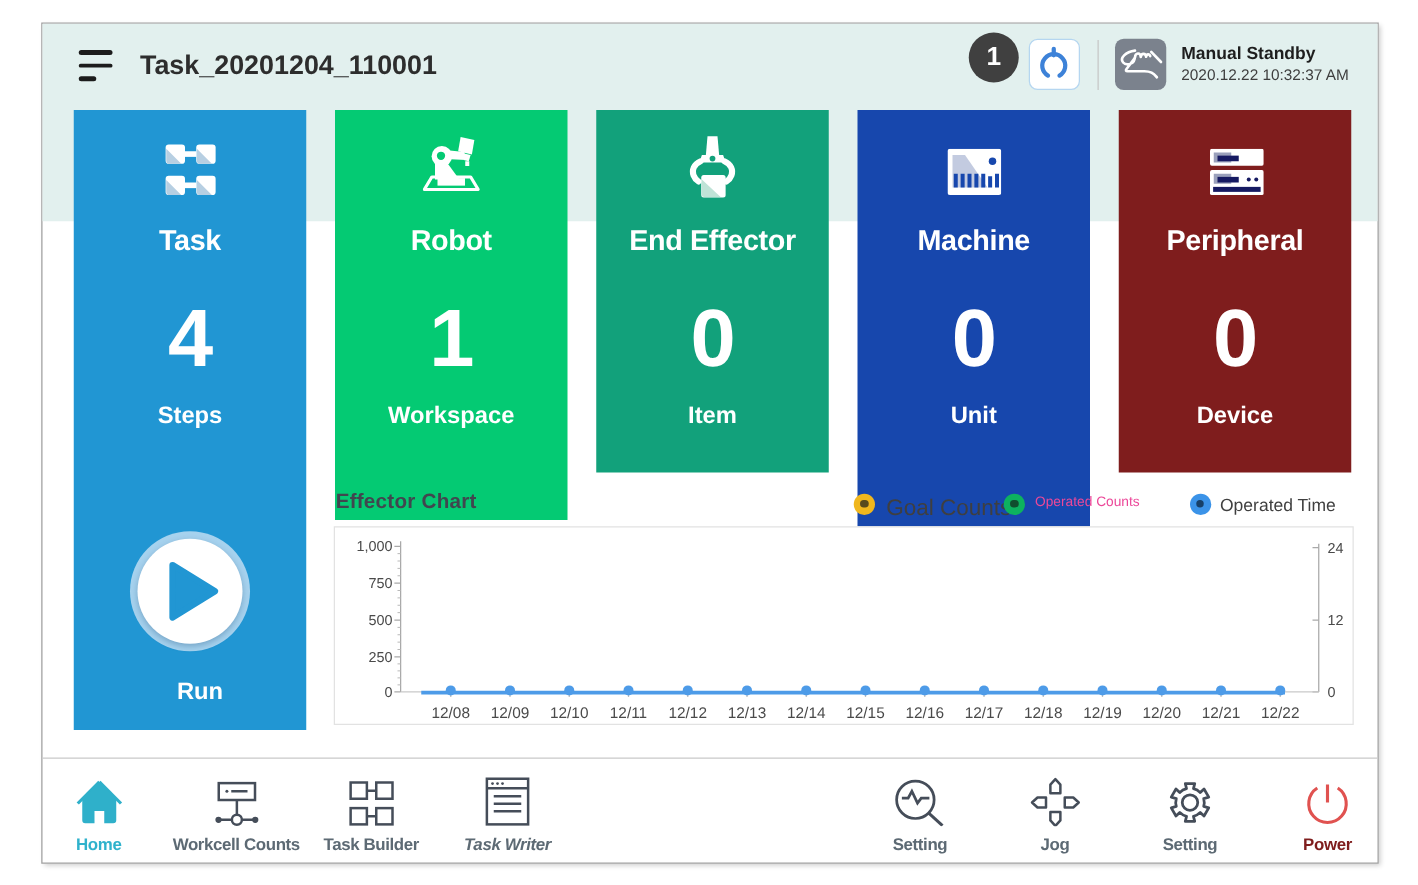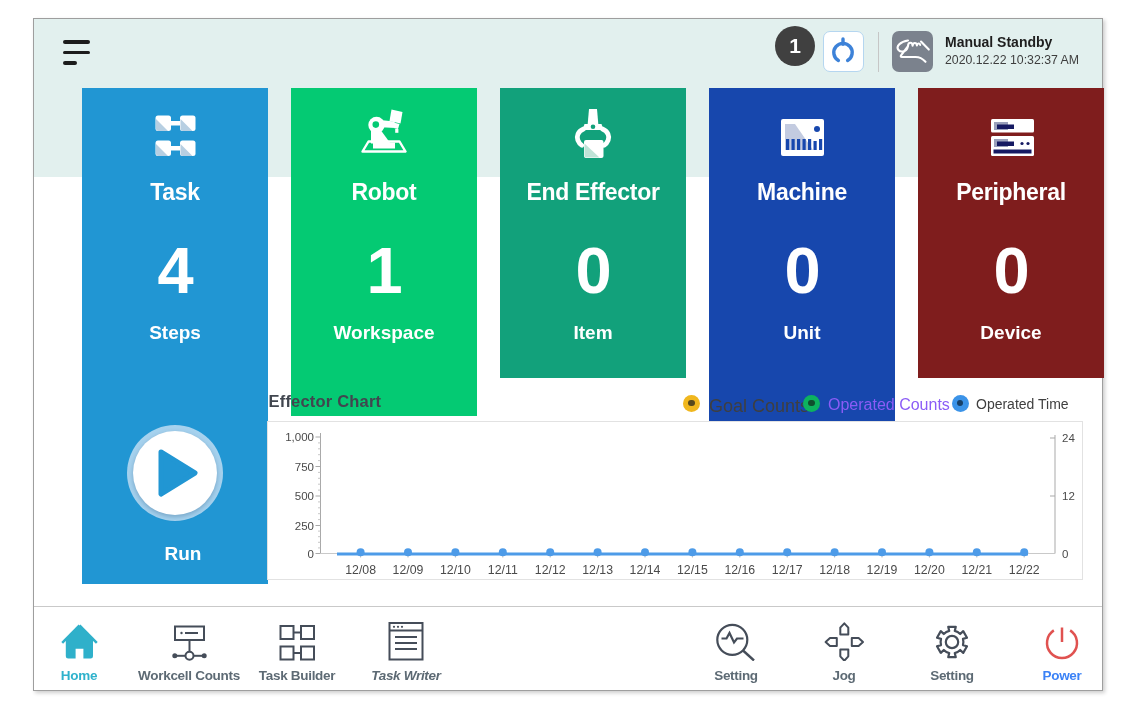--- a/index.html
+++ b/index.html
@@ -6,37 +6,38 @@
 html,body { width:1134px; height:708px; background:#fff; font-family:"Liberation Sans", sans-serif; }
 .frame { position:absolute; left:33px; top:18px; width:1070px; height:673px;
   border:1px solid #9e9e9e; background:#fff; box-shadow:2px 2px 4px rgba(0,0,0,.2); }
 .abs { position:absolute; }
 .header { left:0; top:0; width:1068px; height:158px; background:#e2f0ee; }
 .ham span { display:block; background:#1c1c1c; border-radius:2px; height:3.6px; }
 .title { font-size:21.5px; font-weight:bold; color:#2d2d2d; letter-spacing:0px; }
 .badge { width:40px; height:40px; border-radius:50%; background:#404040; color:#fff;
   font-size:21px; font-weight:bold; text-align:center; line-height:40px; }
 .btn { width:41px; height:41px; border-radius:7px; }
-.card { position:absolute; top:69px; width:186px; color:#fff; text-align:center;margin-left:23px; }
+.card { position:absolute; top:69px; width:186px; color:#fff; text-align:center; }
 .ctitle { font-size:23px; font-weight:bold; letter-spacing:-0.3px; }
 .cnum { font-size:65px; font-weight:bold; letter-spacing:-1px; }
 .csub { font-size:19px; font-weight:bold; }
 .navlabel { display:block; font-size:13.5px; font-weight:bold; color:#5d6a74; text-align:center; letter-spacing:-0.3px; }
 </style>
 </head>
 <body>
 <div class="frame">
 
   <div class="abs header"></div>
 
   <div class="abs ham" style="left:29px; top:21px; width:28px;">
     <span style="width:27px;"></span>
     <span style="width:27px; margin-top:7px;"></span>
     <span style="width:14px; margin-top:7px;"></span>
   </div>
+  <div class="abs title" style="left:78px; top:21px;">Task_20201204_110001</div>
 
   <div class="abs badge" style="left:741px; top:7px;">1</div>
   <div class="abs btn" style="left:789px; top:12px; background:#fff; border:1.5px solid #b5d6f0;">
     <svg width="38" height="38" viewBox="0 0 38 38">
       <g fill="none" stroke="#3d82d8" stroke-width="3.4" stroke-linecap="round">
         <path d="M14.4 28.5 A9.2 9.2 0 1 1 23.6 28.5"></path>
         <line x1="19" y1="7" x2="19" y2="12.2"></line>
       </g>
     </svg>
   </div>
@@ -152,21 +153,21 @@
   </div>
 
   <div class="abs" style="left:234.5px; top:372.5px; font-size:16.5px; font-weight:bold; color:#41464f; letter-spacing:0.2px;">Effector Chart</div>
   <div class="abs" style="left:649px; top:375.5px; width:17px; height:17px; border-radius:50%; background:#f0b71e;">
       <div style="position:absolute;left:5.2px;top:5.2px;width:6.6px;height:6.6px;border-radius:50%;background:#57491d;"></div>
     </div>
   <div class="abs" style="left:675px; top:376.5px; font-size:18px; color:#3f3f3f;">Goal Counts</div>
   <div class="abs" style="left:769px; top:375.5px; width:17px; height:17px; border-radius:50%; background:#0db25f;">
       <div style="position:absolute;left:5.2px;top:5.2px;width:6.6px;height:6.6px;border-radius:50%;background:#104e2e;"></div>
     </div>
-  <div class="abs" style="left:794px; top:376.5px; font-size:16px; color:#8b5cf6;">Operated Counts</div>
+  <div class="abs" style="left:794px; top:376.5px; font-size:11px; color:#ec4899;">Operated Counts</div>
   <div class="abs" style="left:917.5px; top:375.5px; width:17px; height:17px; border-radius:50%; background:#3b93e8;">
       <div style="position:absolute;left:5.2px;top:5.2px;width:6.6px;height:6.6px;border-radius:50%;background:#174068;"></div>
     </div>
   <div class="abs" style="left:942px; top:376.5px; font-size:14px; color:#3f3f3f;">Operated Time</div>
   <div class="abs" style="left:233px; top:402px; width:816px; height:159px; border:1px solid #e2e2e2; background:#fff;"></div>
   <svg class="abs" style="left:233px; top:402px;" width="816" height="159" viewBox="0 0 816 159">
       <line x1="53.5" y1="12" x2="53.5" y2="132.5" stroke="#a9a9a9" stroke-width="1"></line>
       <line x1="48.5" y1="16" x2="53.5" y2="16" stroke="#a9a9a9" stroke-width="1"></line>
       <text x="47.0" y="20" font-size="11.5" fill="#4a4a4a" text-anchor="end">1,000</text>
       <line x1="48.5" y1="45.5" x2="53.5" y2="45.5" stroke="#a9a9a9" stroke-width="1"></line>
@@ -337,15 +338,15 @@
       </g>
     </svg>
     <div class="navlabel" style="margin-top:7px;">Setting</div>
   </div>
 
   <div class="abs" style="left:978px; top:602px; width:100px; text-align:center;">
     <svg style="display:block;margin:0 auto;" width="44" height="40" viewBox="0 0 44 40">
       <path d="M13.83 9.42 A15,15 0 1 0 30.17 9.42" fill="none" stroke="#e05250" stroke-width="2.5"></path>
       <line x1="22" y1="6.5" x2="22" y2="21" stroke="#e05250" stroke-width="2.5"></line>
     </svg>
-    <div class="navlabel" style="color:#3b82f6; margin-top:7px;">Power</div>
+    <div class="navlabel" style="color:#7f1d1d; margin-top:7px;">Power</div>
   </div>
 </div>
 
 </body></html>

